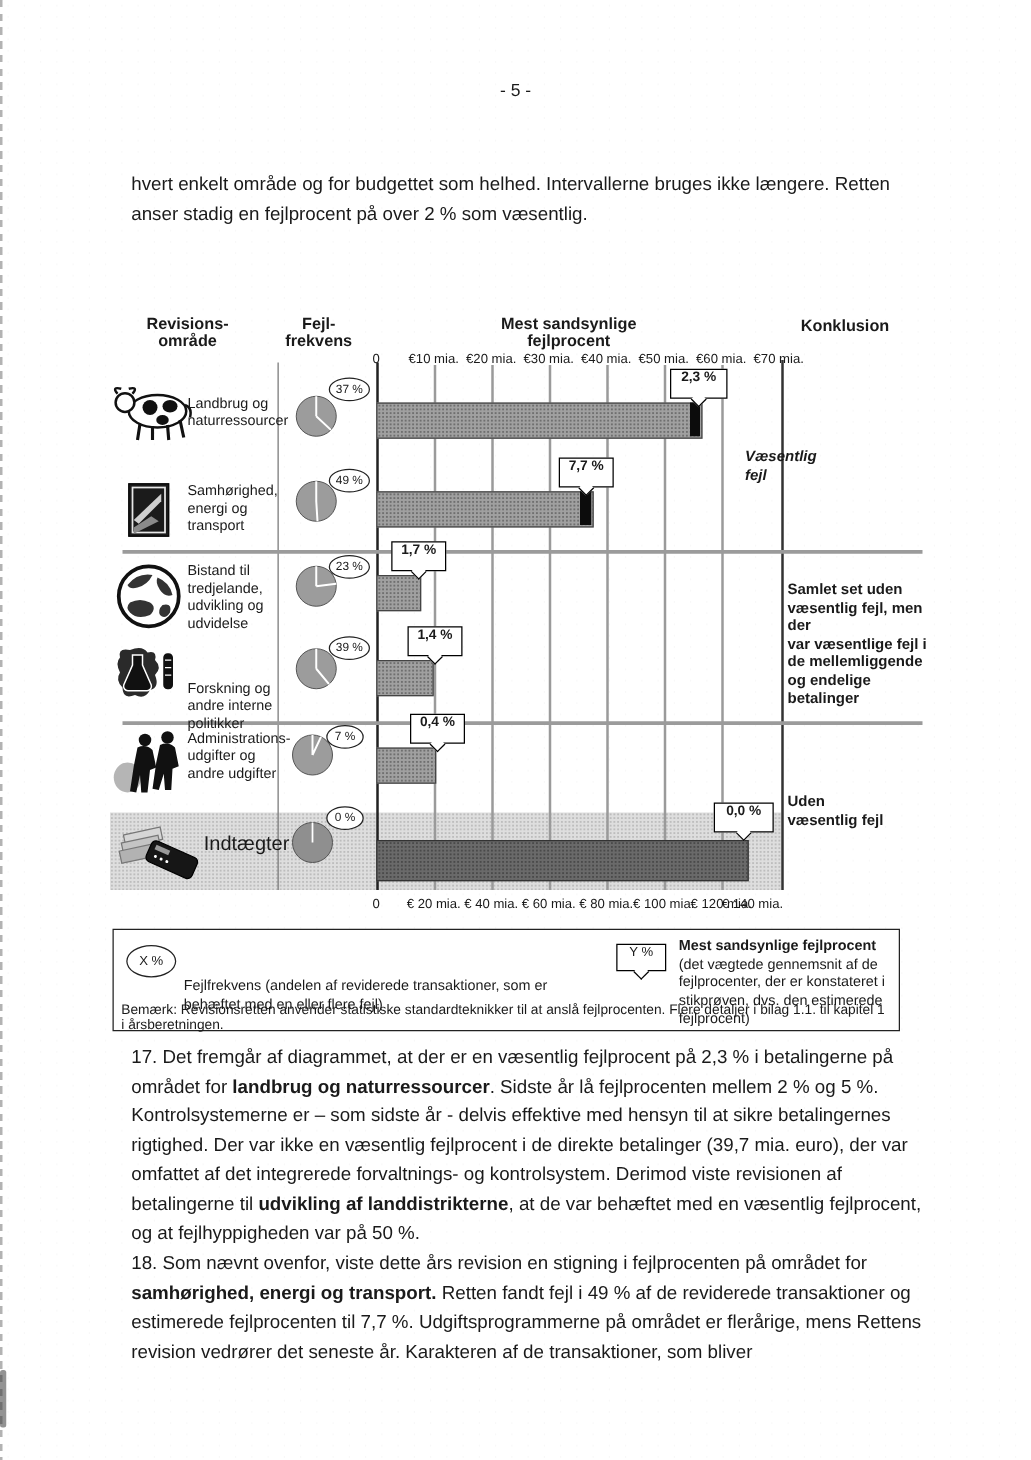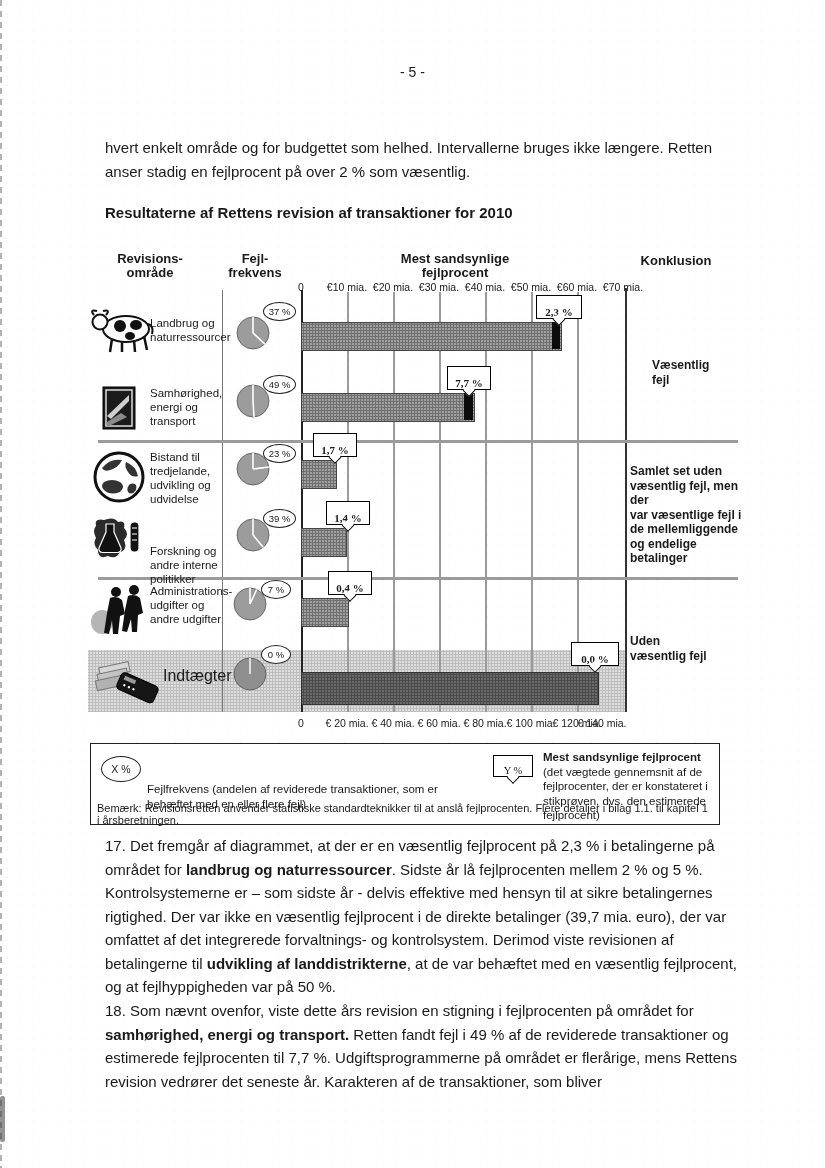--- a/index.html
+++ b/index.html
@@ -17,38 +17,37 @@
   .rowlab{font-size:11.5px;line-height:14px;}
   .concl{font-size:12px;font-weight:bold;line-height:14.5px;}
   .gridline{background:#9a9a9a;width:1.5px;}
   .vline{width:1.5px;background:#555;}
   .sep{height:3px;background:#9b9b9b;}
   .bar{background-color:#a0a0a0;background-image:radial-gradient(#6f6f6f 1px, transparent 1.1px);background-size:3px 3px;border:0.5px solid #444;}
   .bar-dark{background-color:#6a6a6a;background-image:radial-gradient(#4a4a4a 1px, transparent 1.1px);background-size:3px 3px;border:0.5px solid #333;}
   .tip{background:#0c0c0c;}
   .band{background-color:#dedede;background-image:radial-gradient(#bdbdbd 1px, transparent 1.1px);background-size:3px 3px;}
   .oval{border:1.2px solid #222;border-radius:50%;background:#fff;display:flex;align-items:center;justify-content:center;font-size:9.5px;white-space:nowrap;z-index:7;}
-  .callout{background:#fff;border:1.5px solid #000;display:flex;align-items:flex-end;justify-content:center;font-size:11px;font-weight:bold;z-index:8;font-family:Liberation Serif, serif;}
+  .callout{background:#fff;border:1.5px solid #000;display:flex;align-items:flex-start;justify-content:center;font-size:11px;font-weight:bold;z-index:8;}
   .tail{position:absolute;bottom:-5.5px;left:50%;width:8px;height:8px;background:#fff;border-right:1.5px solid #000;border-bottom:1.5px solid #000;transform:translateX(-50%) rotate(45deg);}
   .legendbox{border:1.8px solid #222;background:#fff;z-index:9;}
   .legtext{font-size:11.5px;line-height:14.5px;}
   .note{font-size:11px;}
   .scan-edge{left:0;top:0;width:2px;height:1168px;background:repeating-linear-gradient(#555 0 6px, transparent 6px 11px);opacity:.45;}
 </style>
 </head>
 <body>
 
 <div class="page">
   <div class="abs scan-edge"></div>
 
   <div class="abs ctr" style="left:0;top:64px;width:825px;font-size:14px;">- 5 -</div>
 
   <div class="abs bodytext" style="left:105px;top:136px;width:648px;">hvert enkelt område og for budgettet som helhed. Intervallerne bruges ikke længere. Retten anser stadig en fejlprocent på over 2 % som væsentlig.</div>
 
-  <div class="abs b" style="left:105px;top:204px;width:648px;font-size:15px;">Resultaterne af Rettens revision af transaktioner for 2010</div>
 
   <div class="abs hdr ctr pre" style="left:96px;top:252px;width:108px;">Revisions-
 område</div>
   <div class="abs hdr ctr pre" style="left:218px;top:252px;width:74px;">Fejl-
 frekvens</div>
   <div class="abs hdr ctr pre" style="left:375px;top:252px;width:160px;">Mest sandsynlige
 fejlprocent</div>
   <div class="abs hdr ctr" style="left:628px;top:254px;width:96px;">Konklusion</div>
 
   <div class="abs axislab" style="left:301px;top:281px;">0</div>
@@ -235,21 +234,21 @@
 
   <div class="abs axislab" style="left:301px;top:717px;">0</div>
   <div class="abs axislab" style="left:347px;top:717px;">€ 20 mia.</div>
   <div class="abs axislab" style="left:393px;top:717px;">€ 40 mia.</div>
   <div class="abs axislab" style="left:439px;top:717px;">€ 60 mia.</div>
   <div class="abs axislab" style="left:485px;top:717px;">€ 80 mia.</div>
   <div class="abs axislab" style="left:531px;top:717px;">€ 100 mia.</div>
   <div class="abs axislab" style="left:577px;top:717px;">€ 120 mia.</div>
   <div class="abs axislab" style="left:602px;top:717px;">€ 140 mia.</div>
 
-  <div class="abs concl pre" style="left:652px;top:358px;width:100px;">Væsentlig
+  <div class="abs concl pre" style="left:596px;top:358px;width:100px;font-style:italic;">Væsentlig
 fejl</div>
   <div class="abs concl pre" style="left:630px;top:452px;width:115px;margin-top:12px;">Samlet set uden
 væsentlig fejl, men der
 var væsentlige fejl i
 de mellemliggende
 og endelige
 betalinger</div>
   <div class="abs concl pre" style="left:630px;top:634px;width:100px;">Uden
 væsentlig fejl</div>
 

